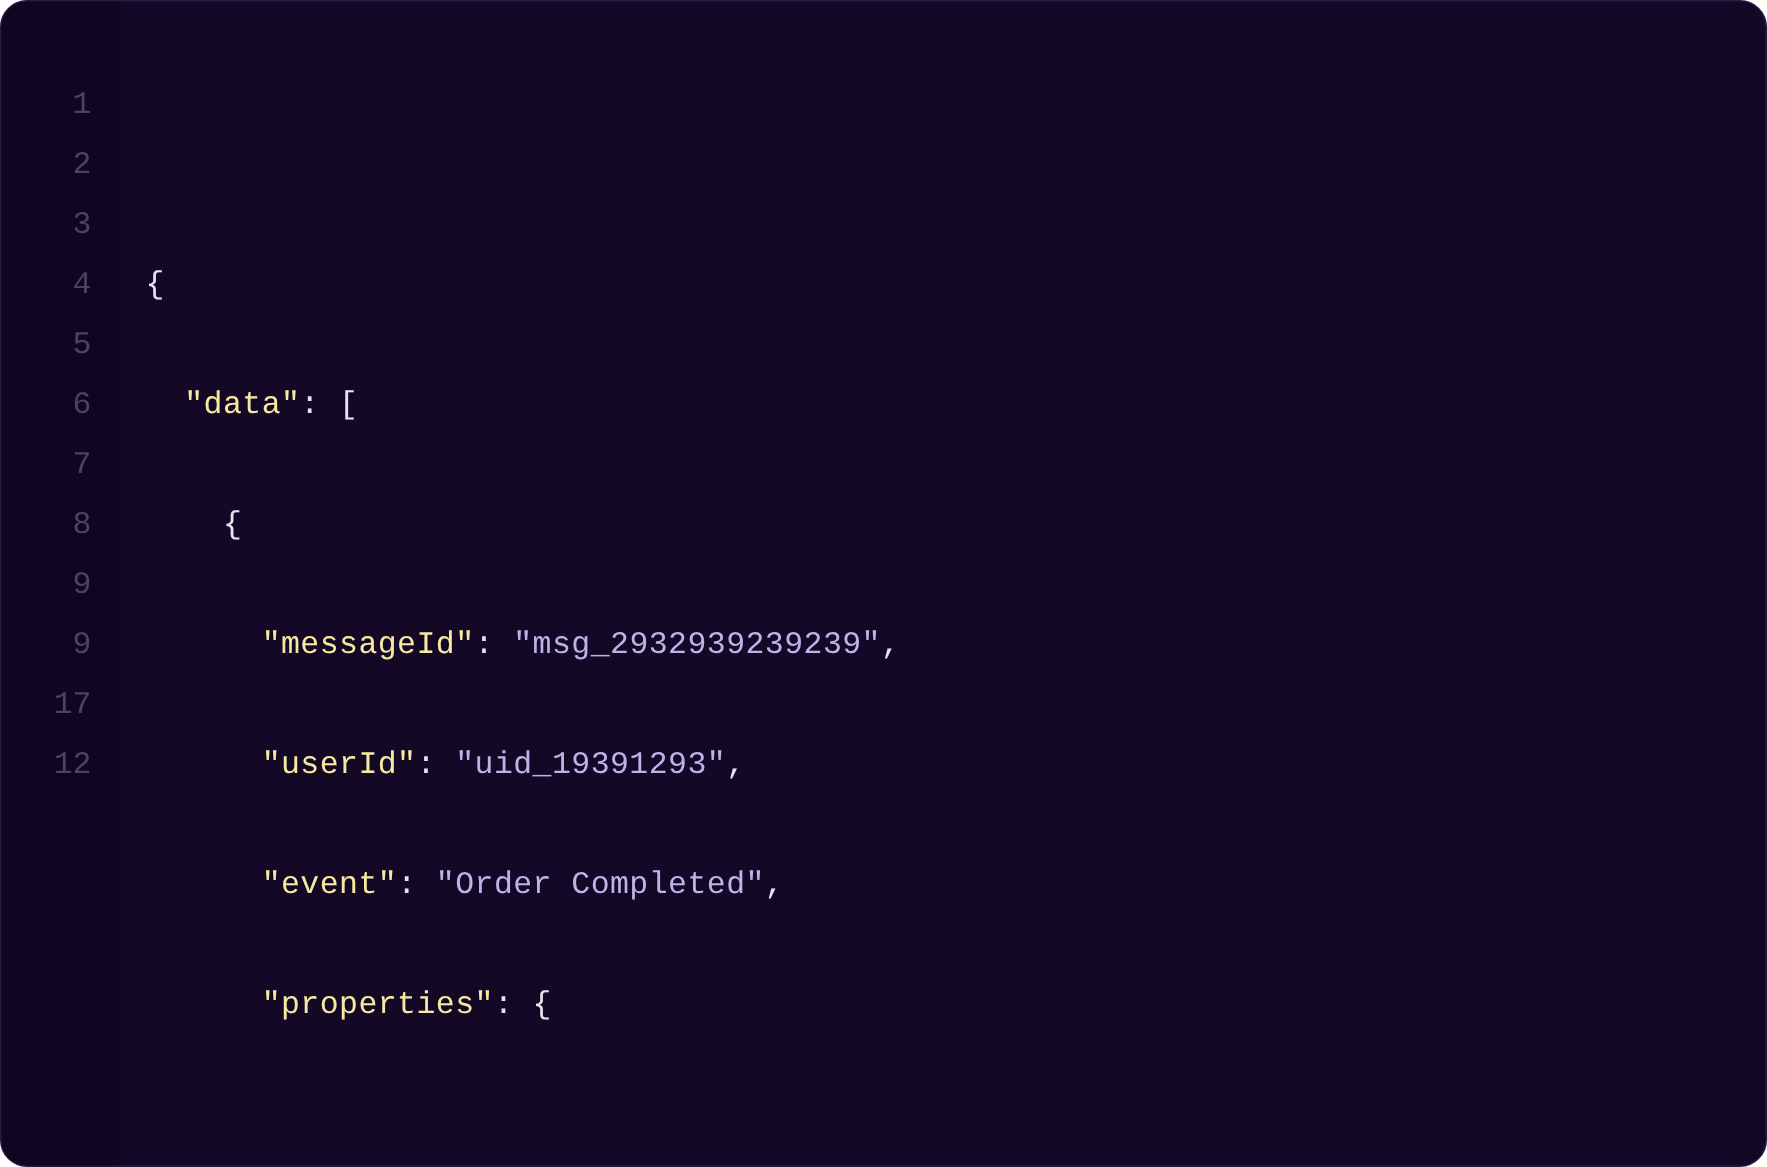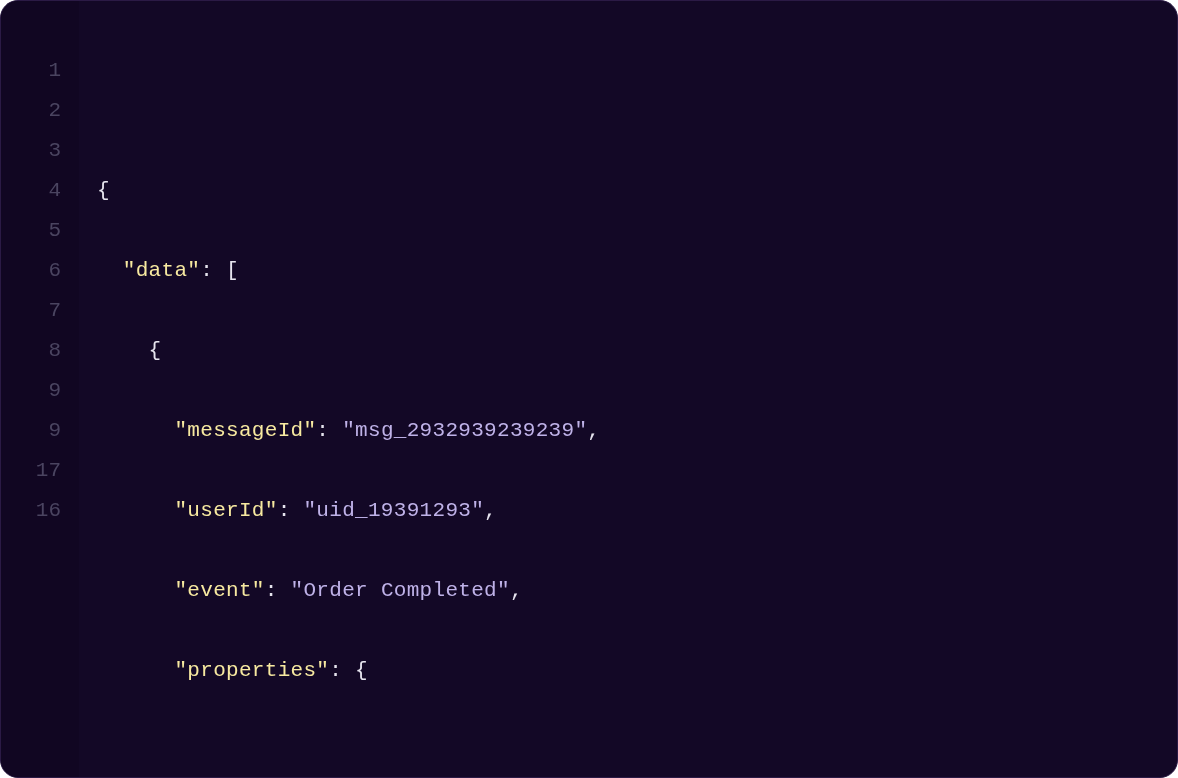--- a/index.html
+++ b/index.html
@@ -82,21 +82,21 @@
     <div class="ln">2</div>
     <div class="ln">3</div>
     <div class="ln">4</div>
     <div class="ln">5</div>
     <div class="ln">6</div>
     <div class="ln">7</div>
     <div class="ln">8</div>
     <div class="ln">9</div>
     <div class="ln">9</div>
     <div class="ln">17</div>
-    <div class="ln">16</div>
+    <div class="ln">12</div>
   </div>
 
   <div class="code">
 <div class="line"></div>
 <div class="line"><span class="c-punct">{</span></div>
 <div class="line">  <span class="c-key">"data"</span><span class="c-punct">: [</span></div>
 <div class="line">    <span class="c-punct">{</span></div>
 <div class="line">      <span class="c-key">"messageId"</span><span class="c-punct">: </span><span class="c-str">"msg_2932939239239"</span><span class="c-punct">,</span></div>
 <div class="line">      <span class="c-key">"userId"</span><span class="c-punct">: </span><span class="c-str">"uid_19391293"</span><span class="c-punct">,</span></div>
 <div class="line">      <span class="c-key">"event"</span><span class="c-punct">: </span><span class="c-str">"Order Completed"</span><span class="c-punct">,</span></div>

